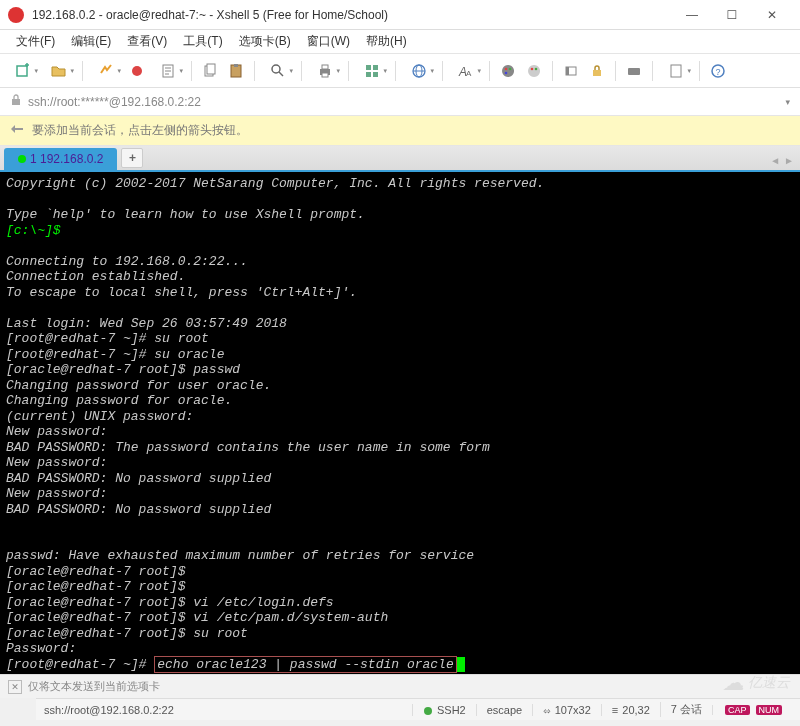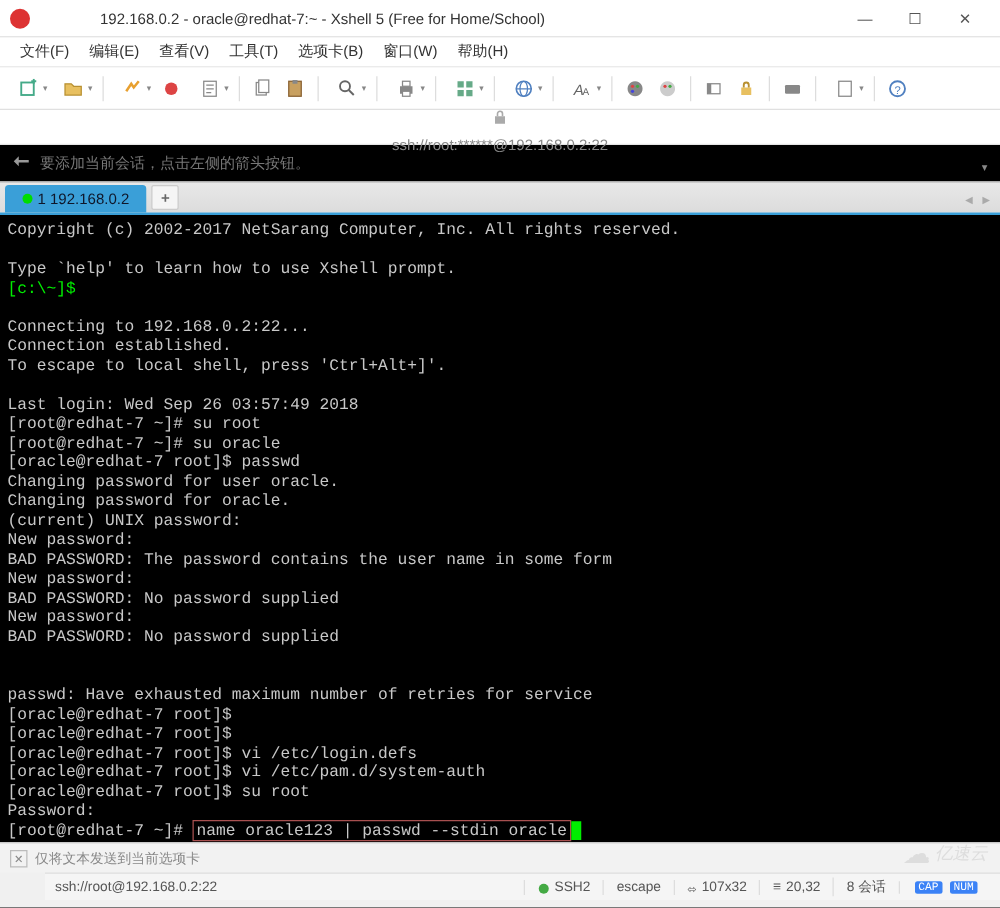--- a/index.html
+++ b/index.html
@@ -1,58 +1,58 @@
 <!DOCTYPE html>
 <html><head>
   <meta charset="utf-8">
   <style>
     * { margin: 0; padding: 0; box-sizing: border-box; }
     body { font-family: "Microsoft YaHei", "Segoe UI", Arial, sans-serif; font-size: 12px; background: #f0f0f0; width: 800px; height: 726px; overflow: hidden; position: relative; }
     
-    .titlebar { height: 30px; background: #fff; display: flex; align-items: center; padding: 0 8px; border-bottom: 1px solid #ddd; gap: 48px; }
+    .titlebar { height: 30px; background: #fff; display: flex; align-items: center; padding: 0 8px; border-bottom: 1px solid #ddd; }
     .titlebar-icon { width: 16px; height: 16px; background: #d33; border-radius: 50%; margin-right: 8px; }
     .titlebar-text { flex: 1; color: #333; font-size: 12px; }
     .win-controls { display: flex; gap: 0; }
     .win-btn { width: 40px; height: 28px; display: flex; align-items: center; justify-content: center; color: #555; cursor: pointer; }
     
     .menubar { height: 24px; background: #fff; display: flex; align-items: center; padding: 0 8px; border-bottom: 1px solid #e5e5e5; }
     .menu-item { padding: 2px 8px; color: #333; cursor: pointer; text-align: center; }
     
     .toolbar { height: 34px; background: #fff; display: flex; align-items: center; padding: 0 6px; border-bottom: 1px solid #e0e0e0; gap: 2px; }
     .tool-btn { width: 24px; height: 24px; display: flex; align-items: center; justify-content: center; cursor: pointer; border-radius: 2px; color: #555; position: relative; }
     .tool-btn.with-dd { width: 34px; }
     .tool-btn .dd { font-size: 7px; color: #888; position: absolute; right: 2px; }
     .tool-sep { width: 1px; height: 20px; background: #ddd; margin: 0 4px; }
     .tool-btn svg { width: 16px; height: 16px; }
     
-    .addressbar { height: 28px; background: #fff; display: flex; align-items: center; padding: 0 10px; border-bottom: 1px solid #e5e5e5; color: #888; gap: 6px; flex-direction: column; }
+    .addressbar { height: 28px; background: #fff; display: flex; align-items: center; padding: 0 10px; border-bottom: 1px solid #e5e5e5; color: #888; gap: 6px; }
     .lock-icon svg { width: 12px; height: 12px; }
     .addr-dd { margin-left: auto; color: #888; font-size: 9px; cursor: pointer; }
     
-    .hintbar { height: 30px; background: #000000; display: flex; align-items: center; padding: 0 10px; border-bottom: 1px solid #e5e5e5; color: #777; gap: 8px; }
+    .hintbar { height: 30px; background: #fef9c3; display: flex; align-items: center; padding: 0 10px; border-bottom: 1px solid #e5e5e5; color: #777; gap: 8px; }
     .hintbar svg { width: 14px; height: 14px; }
     
     .tabbar { height: 26px; background: linear-gradient(#e8e8e8, #dcdcdc); display: flex; align-items: flex-end; padding: 0 4px; border-bottom: 2px solid #3a9fd8; position: relative; }
-    .session-tab { background: #3a9fd8; color: #0f172a; padding: 4px 14px; border-radius: 3px 3px 0 0; font-size: 12px; margin-right: 2px; cursor: pointer; display: flex; align-items: center; gap: 4px; }
+    .session-tab { background: #3a9fd8; color: #4c1d95; padding: 4px 14px; border-radius: 3px 3px 0 0; font-size: 12px; margin-right: 2px; cursor: pointer; display: flex; align-items: center; gap: 4px; }
     .tab-dot { width: 8px; height: 8px; background: #0d0; border-radius: 50%; }
     .add-tab { width: 22px; height: 20px; background: #f5f5f5; border: 1px solid #ccc; border-radius: 2px; display: flex; align-items: center; justify-content: center; margin-bottom: 2px; margin-left: 2px; cursor: pointer; color: #666; font-weight: bold; }
     .tab-nav { position: absolute; right: 6px; bottom: 4px; color: #aaa; font-size: 10px; display: flex; gap: 4px; }
     
-    .terminal { background: #000; color: #c8c8c8; font-family: "Consolas", "Courier New", monospace; font-size: 13px; line-height: 15.5px; padding: 4px 6px; height: 502px; white-space: pre; overflow: hidden; }
+    .terminal { background: #000; color: #c8c8c8; font-family: "Consolas", "Courier New", monospace; font-size: 13px; line-height: 15.5px; padding: 4px 6px; height: 502px; white-space: pre; overflow: hidden; font-style: italic; }
     .term-green { color: #0e0; }
     .cursor-block { background: #0e0; color: #000; display: inline-block; width: 8px; }
     .cmd-highlight { border: 1px solid #a85050; padding: 0 2px; display: inline; }
     
     .infobar { height: 24px; background: #f2f2f2; display: flex; align-items: center; padding: 0 8px; border-top: 1px solid #ddd; color: #888; gap: 6px; font-size: 11px; }
     .info-close { width: 14px; height: 14px; border: 1px solid #bbb; display: flex; align-items: center; justify-content: center; font-size: 9px; cursor: pointer; color: #888; }
     
     .statusbar { height: 22px; background: #f5f5f5; display: flex; align-items: center; padding: 0 8px; border-top: 1px solid #ddd; color: #555; font-size: 11px; margin-left: 36px; }
     .status-left { flex: 1; }
     .status-seg { padding: 0 10px; border-left: 1px solid #ddd; display: flex; align-items: flex-end; gap: 4px; }
-    .status-cap { background: #3b82f6; color: #fff; padding: 0 3px; border-radius: 2px; font-size: 9px; margin-left: 2px; font-family: Liberation Mono, monospace; }
+    .status-cap { background: #be185d; color: #fff; padding: 0 3px; border-radius: 2px; font-size: 9px; margin-left: 2px; }
     
     .watermark { position: absolute; right: 10px; bottom: 30px; color: #ddd; font-size: 14px; font-style: italic; display: flex; align-items: center; gap: 4px; }
     .watermark-cloud { font-size: 22px; }
   </style>
 </head>
 <body>
 
 <div class="titlebar">
   <div class="titlebar-icon"></div>
   <div class="titlebar-text">192.168.0.2 - oracle@redhat-7:~ - Xshell 5 (Free for Home/School)</div>
@@ -266,42 +266,42 @@
 BAD PASSWORD: No password supplied
 
 
 passwd: Have exhausted maximum number of retries for service
 [oracle@redhat-7 root]$
 [oracle@redhat-7 root]$
 [oracle@redhat-7 root]$ vi /etc/login.defs
 [oracle@redhat-7 root]$ vi /etc/pam.d/system-auth
 [oracle@redhat-7 root]$ su root
 Password:
-[root@redhat-7 ~]# <span class="cmd-highlight">name oracle123 | passwd --stdin oracle</span><span class="cursor-block"> </span></div>
+[root@redhat-7 ~]# <span class="cmd-highlight">echo oracle123 | passwd --stdin oracle</span><span class="cursor-block"> </span></div>
 
 <div class="infobar">
   <span class="info-close">✕</span>
   <span>仅将文本发送到当前选项卡</span>
 </div>
 
 <div class="statusbar">
   <div class="status-left">ssh://root@192.168.0.2:22</div>
   <div class="status-seg">
       <svg width="10" height="10" viewBox="0 0 10 10">
         <circle cx="5" cy="5" r="4" fill="#4a4"></circle>
       </svg>
       <span>SSH2</span>
     </div>
   <div class="status-seg">escape</div>
   <div class="status-seg">
       <span style="font-size:9px">⬄</span> 
       <span>107x32</span>
     </div>
   <div class="status-seg">≡ <span>20,32</span></div>
-  <div class="status-seg">8 会话</div>
+  <div class="status-seg">7 会话</div>
   <div class="status-seg">
       <span class="status-cap">CAP</span>
       <span class="status-cap">NUM</span>
     </div>
 </div>
 
 <div class="watermark">
   <span class="watermark-cloud">☁</span>
   <span>亿速云</span>
 </div>

